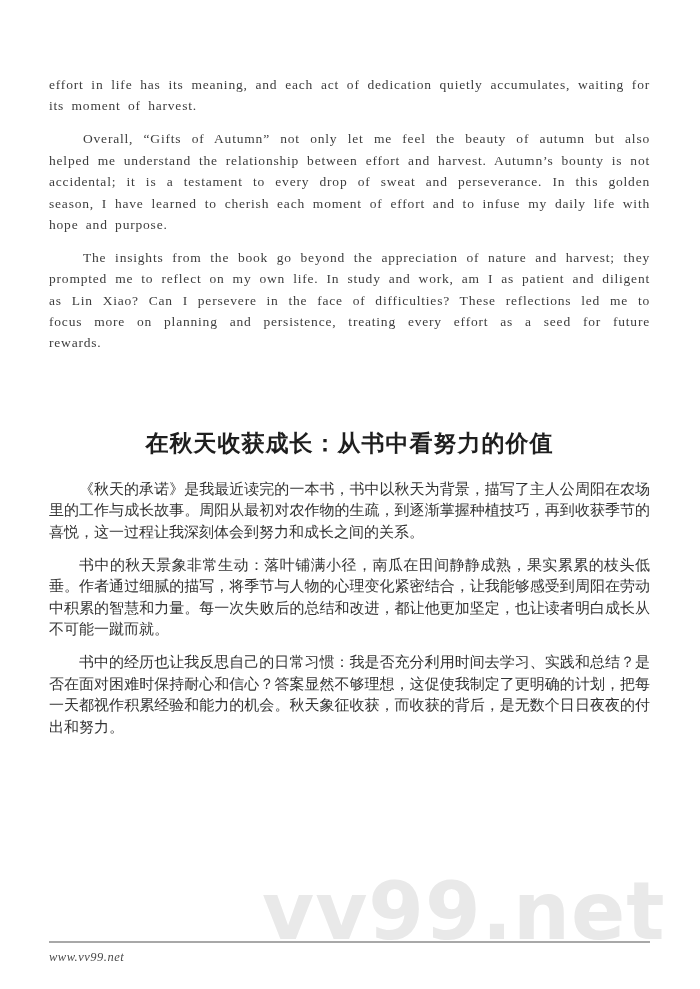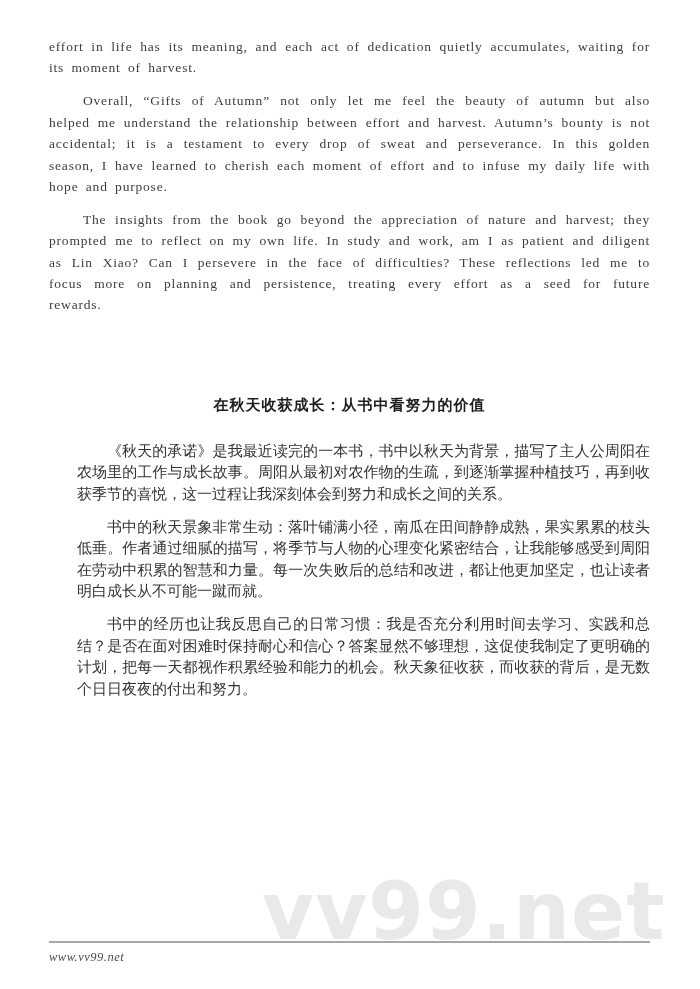--- a/index.html
+++ b/index.html
@@ -10,50 +10,50 @@
     margin: 0 auto;
     background: #ffffff;
     overflow: hidden;
     font-family: "Liberation Serif", "DejaVu Serif", serif;
   }
   .content {
     position: absolute;
     left: 49px;
     top: 0;
     width: 601px;
-    padding-top: 36px;
+    padding-top: 74px;
   }
   .en-p {
     font-size: 13.5px;
     line-height: 21.4px;
     letter-spacing: 0.8px;
     word-spacing: 3.2px;
     text-align: justify;
     color: #3d3d3d;
     margin: 0 0 11.5px 0;
   }
   .en-p.indent { text-indent: 34px; }
   .essay-title {
     margin: 74px 0 21px 0;
     text-align: center;
     font-family: "Liberation Sans", "DejaVu Sans", sans-serif;
     font-weight: bold;
-    font-size: 15px;
+    font-size: 23px;
     line-height: 30px;
     letter-spacing: 1px;
     color: #1e1e1e;
   }
   .cn-p {
     font-size: 15px;
     line-height: 21.6px;
     text-align: justify;
     color: #333333;
     margin: 0 0 11px 0;
   }
-  .cn-p.indent { text-indent: 2em; margin-left: 28px; }
+  .cn-p.indent { text-indent: 2em; }
   .watermark {
     position: absolute;
     left: 262px;
     top: 872px;
     font-family: "DejaVu Sans", "Liberation Sans", sans-serif;
     font-weight: bold;
     font-size: 80px;
     line-height: 80px;
     letter-spacing: 1px;
     color: #e9e9e9;

